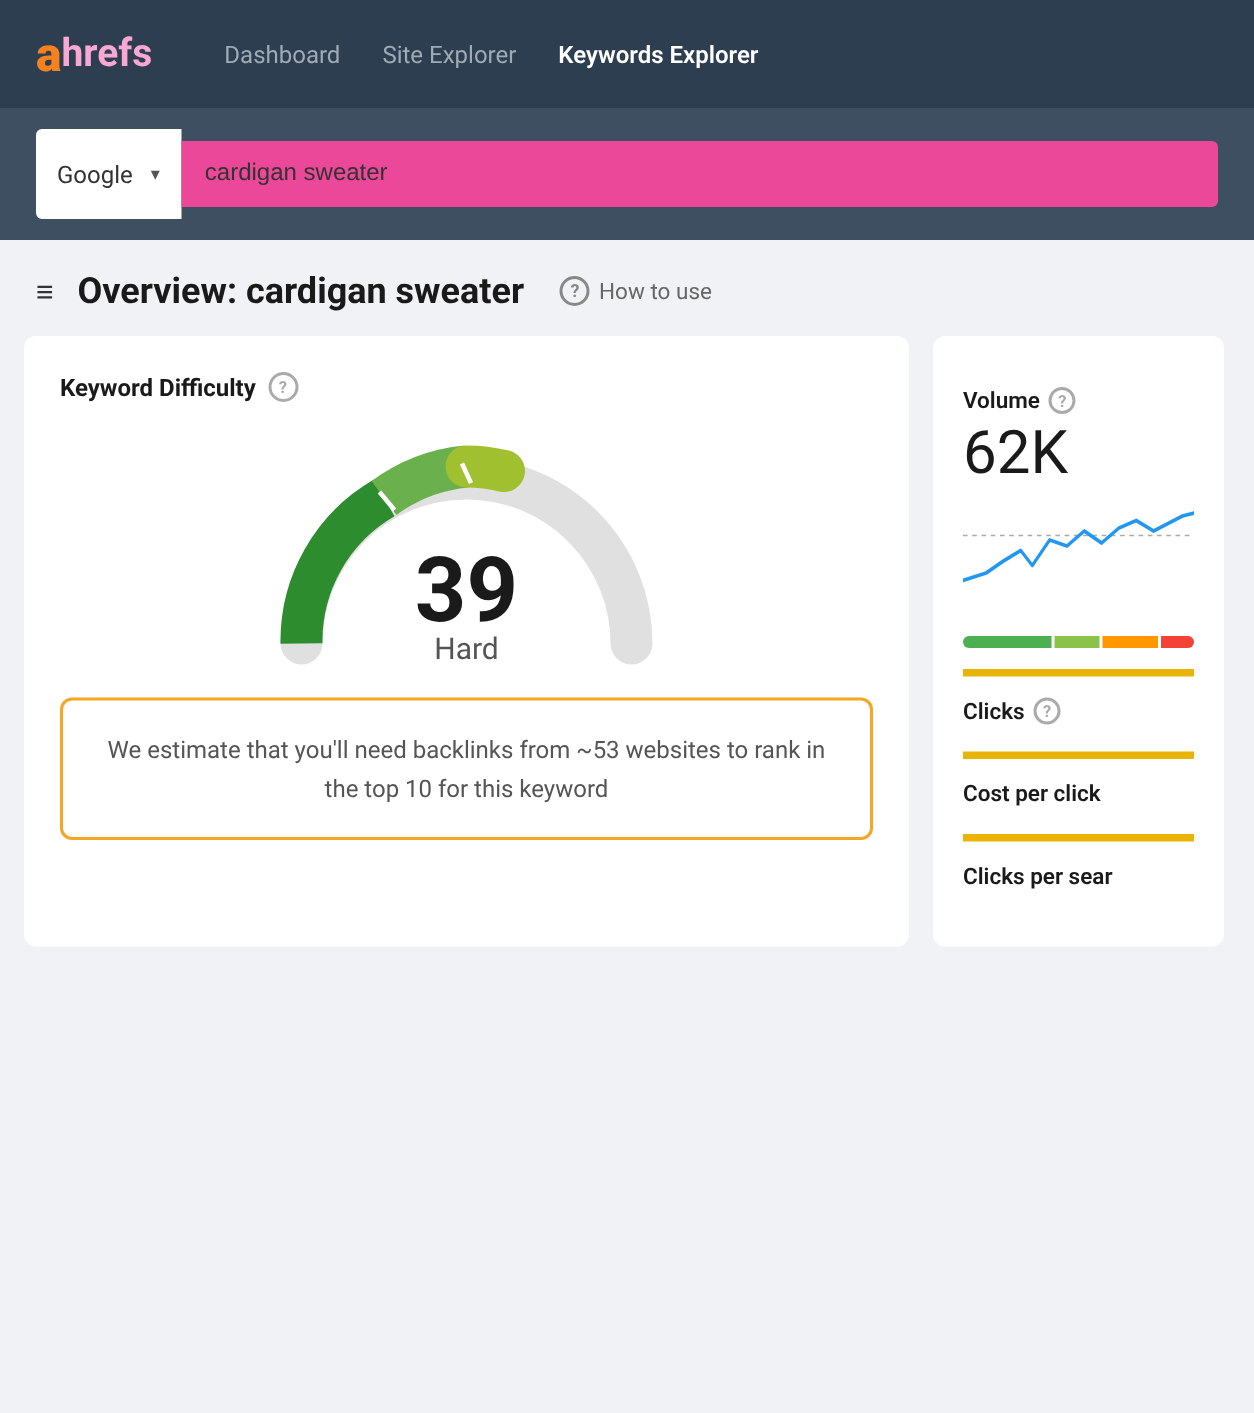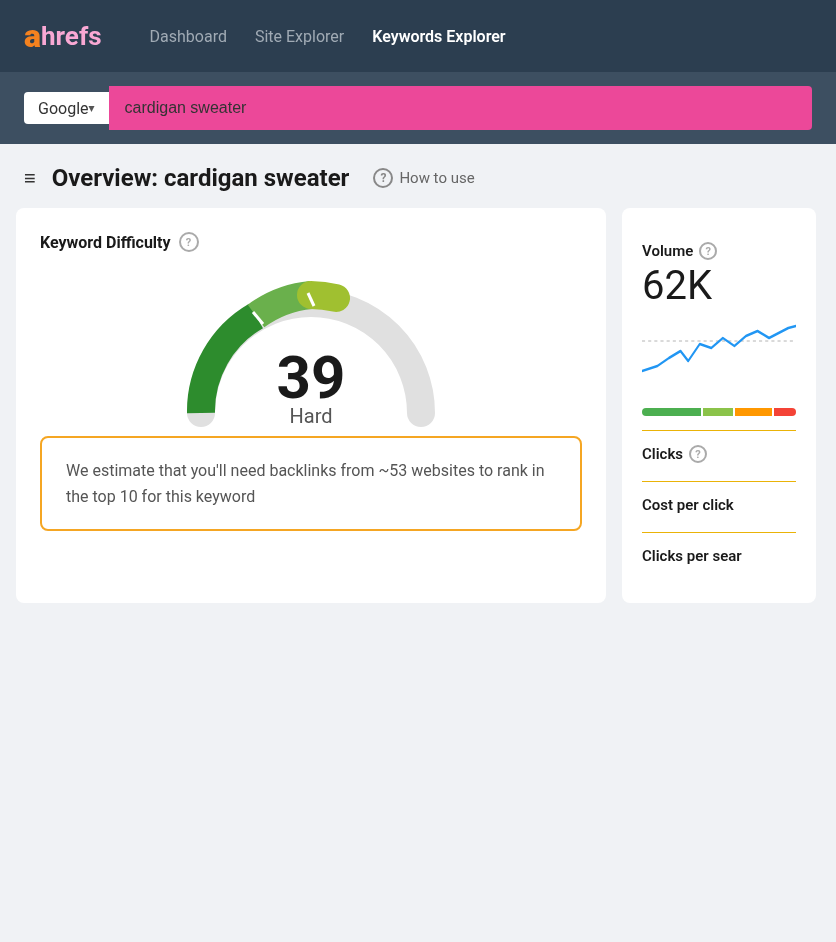--- a/index.html
+++ b/index.html
@@ -64,23 +64,23 @@
     }
     .search-engine-selector {
       background: #ffffff;
       border: none;
       border-radius: 4px 0 0 4px;
       padding: 10px 14px;
       font-size: 16px;
       color: #333;
       display: flex;
       align-items: center;
-      gap: 0;
+      gap: 12px;
       cursor: pointer;
-      height: 32px;
+      height: 60px;
     }
     .search-engine-selector .chevron {
       font-size: 12px;
       color: #555;
     }
     .search-input-field {
       flex: 1;
       border: none;
       padding: 10px 16px;
       font-size: 16px;
@@ -188,39 +188,40 @@
       font-size: 20px;
       color: #555;
       white-space: nowrap;
     }
 
     
     .estimate-box {
       border: 2px solid #f5a623;
       border-radius: 8px;
       padding: 20px 24px;
-      margin-top: 8px;
+      text-align: center;
+      margin-top: 21px;
     }
     .estimate-text {
       font-size: 16px;
       color: #555;
       line-height: 1.6;
     }
 
     
     .card-right {
       background: #ffffff;
       border-radius: 8px;
       padding: 20px;
       flex: 1;
       min-width: 0;
     }
     .metric-row {
       padding: 14px 0;
-      border-bottom: 1px solid #eab308;
+      border-bottom: 5px solid #eab308;
     }
     .metric-row:last-child {
       border-bottom: none;
     }
     .metric-label {
       font-size: 15px;
       font-weight: 600;
       color: #1a1a1a;
       display: flex;
       align-items: center;

